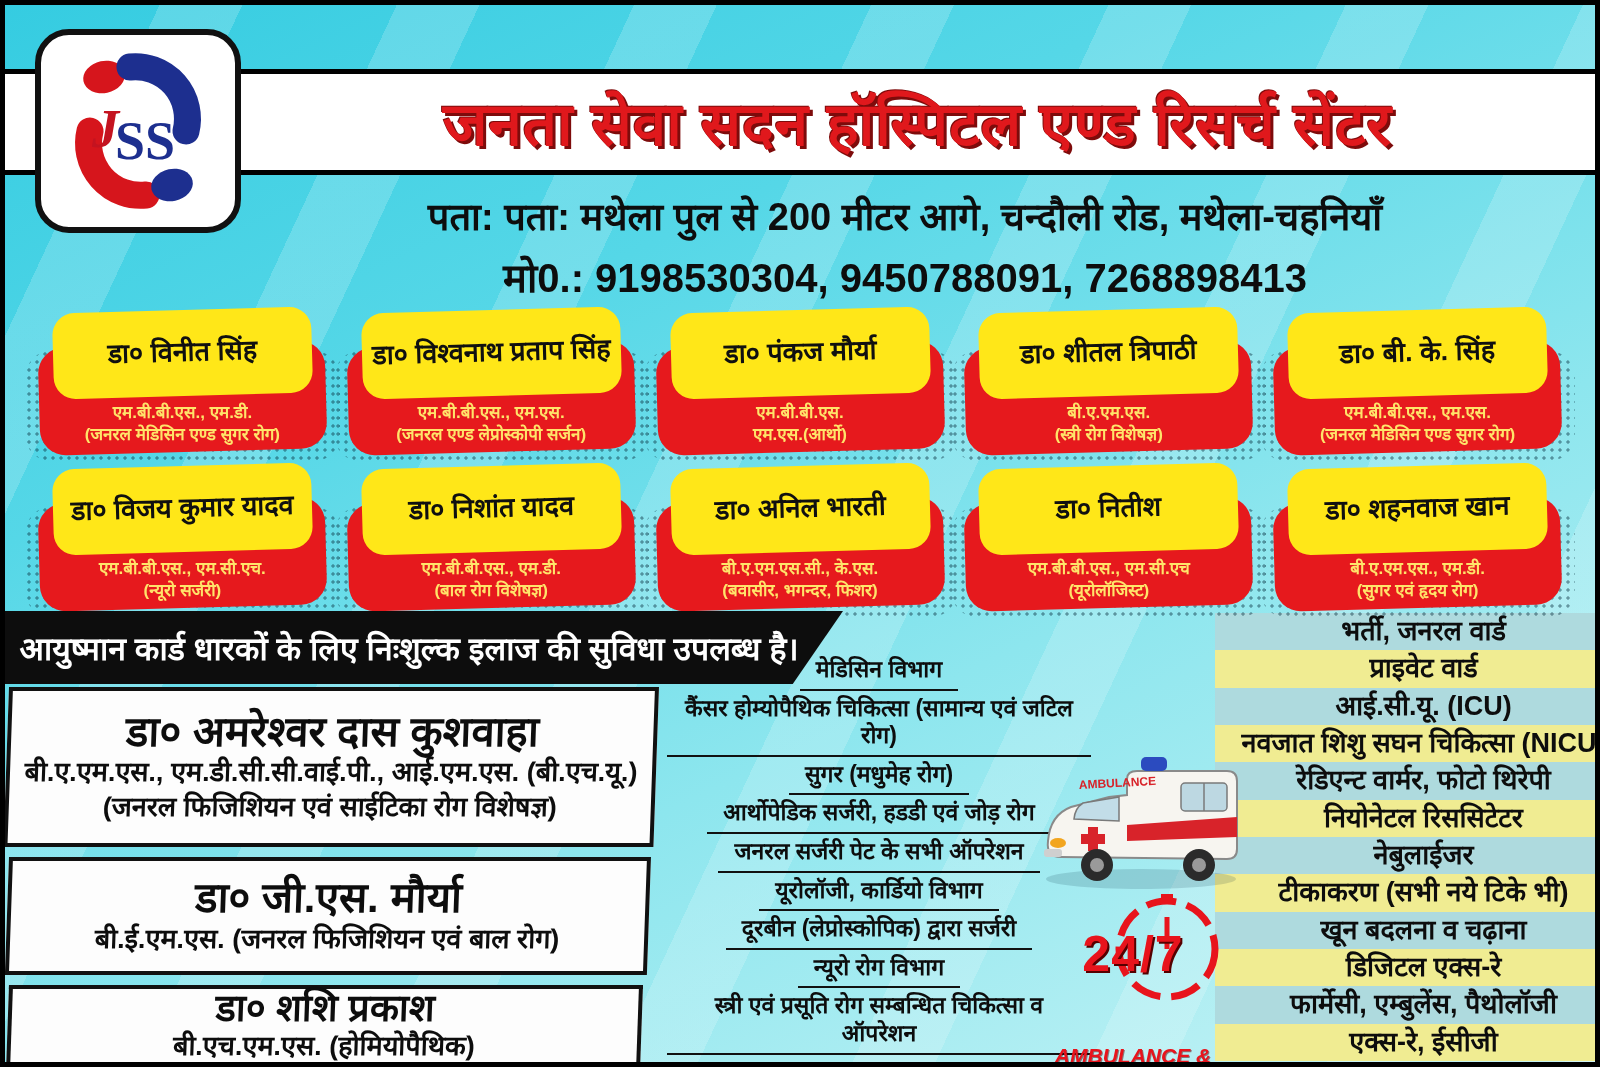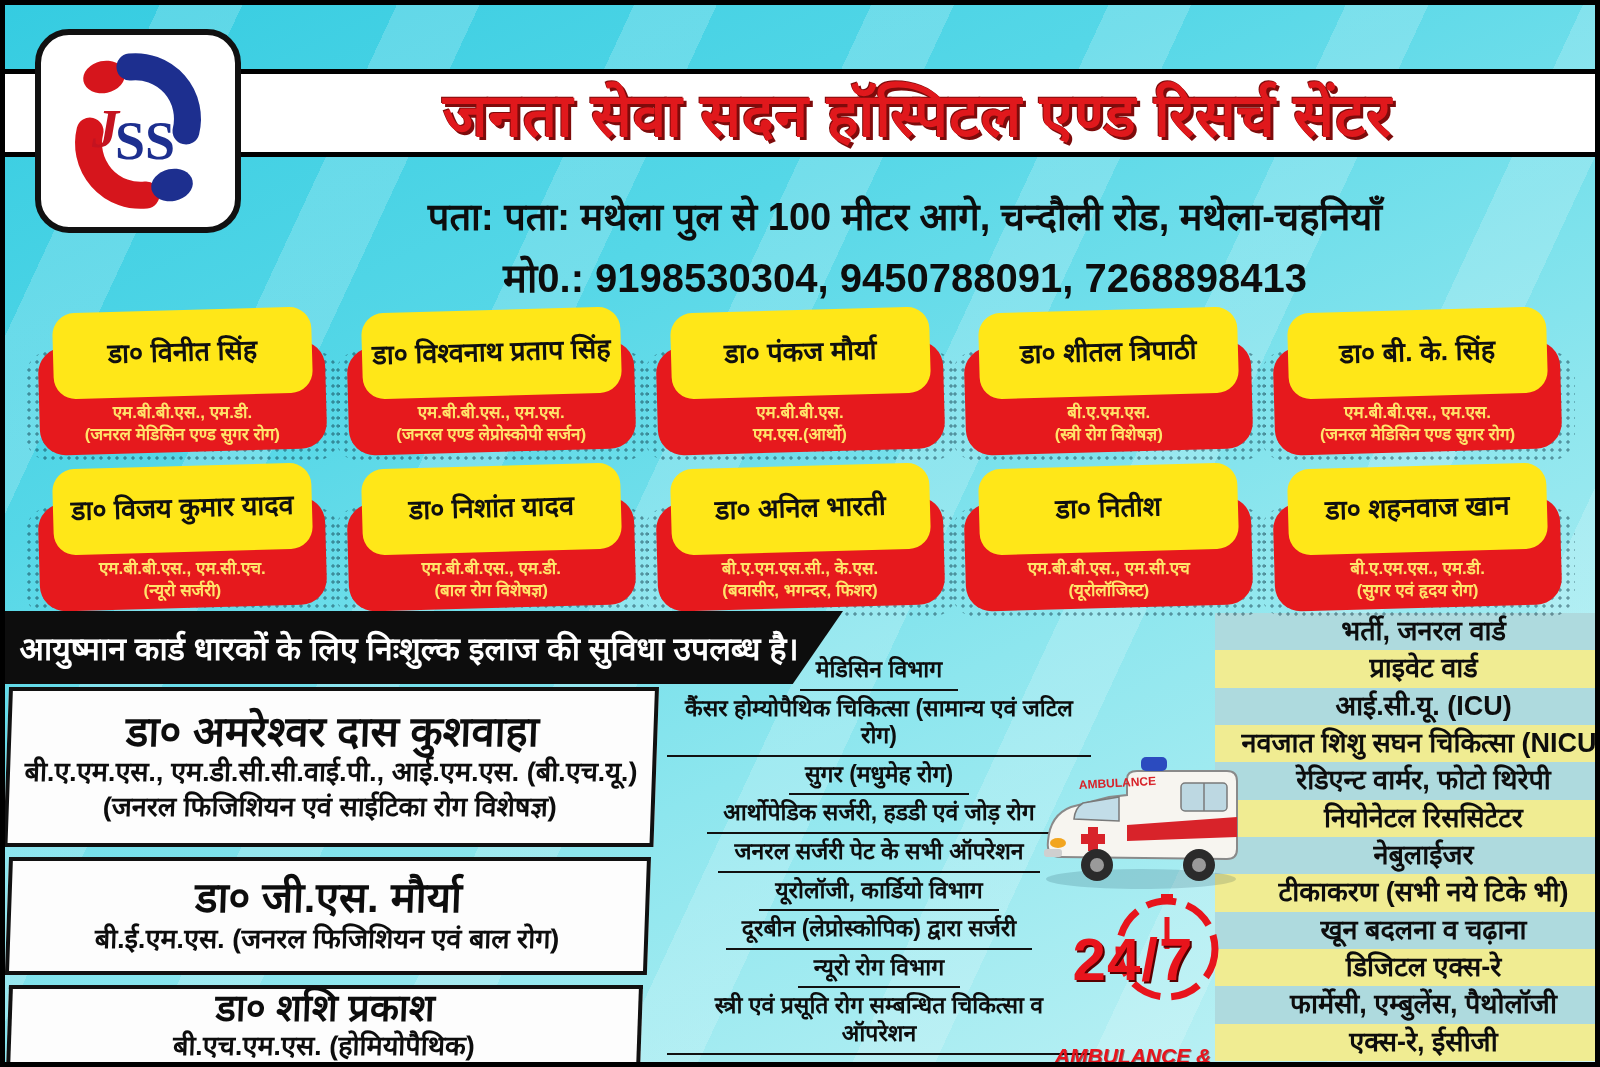--- a/index.html
+++ b/index.html
@@ -9,21 +9,21 @@
     border:5px solid #000;
     background:linear-gradient(155deg,#35cce1 0%,#55d7e7 30%,#8de6ee 62%,#c6f3f5 100%);
     font-family:"Liberation Sans","DejaVu Sans",sans-serif;
   }
   .poster::before{ 
     content:"";position:absolute;inset:0;pointer-events:none;
     background:repeating-linear-gradient(115deg,rgba(255,255,255,0) 0 140px,rgba(255,255,255,.18) 140px 215px);
   }
   
   .title-band{
-    position:absolute;left:0;right:0;top:64px;height:88px;background:#fff;
+    position:absolute;left:0;right:0;top:64px;height:106px;background:#fff;
     border-top:5px solid #000;border-bottom:5px solid #000;
     display:flex;align-items:center;justify-content:center;padding-left:235px;z-index:2;
   }
   .title{
     font-size:60px;font-weight:bold;color:#e0181c;white-space:nowrap;
     text-shadow:3px 3px 0 #7e0b0b,-1px -1px 0 #7e0b0b;
     letter-spacing:1px;
   }
   .logo-box{
     position:absolute;left:30px;top:24px;width:206px;height:204px;background:#fff;
@@ -77,21 +77,21 @@
   .fac{flex:1;display:flex;align-items:center;justify-content:center;
     font-size:27px;font-weight:bold;color:#0d0d0d;line-height:1;white-space:nowrap;}
   .fac:nth-child(odd){background:#aedade;}
   .fac:nth-child(even){background:#f0ec92;}
   
   .ambulance{position:absolute;left:1026px;top:740px;width:218px;height:168px;z-index:3;}
   .badge247{position:absolute;left:1032px;top:886px;width:192px;z-index:3;
     text-align:center;color:#e8141c;}
   .clockwrap{position:relative;height:108px;}
   .clockwrap svg{position:absolute;right:6px;top:0;}
-  .b247-num{position:absolute;left:0;top:34px;width:100%;font-size:60px;font-weight:900;
+  .b247-num{position:absolute;left:0;top:34px;width:100%;font-size:50px;font-weight:900;
     color:#e8141c;text-shadow:2px 2px 0 #550000;letter-spacing:1px;}
   .b247-line{font-size:21px;font-style:italic;font-weight:bold;line-height:1.2;
     text-shadow:1px 1px 0 rgba(85,0,0,.5);margin-top:44px;}
 </style>
 </head>
 <body>
 
 <div class="poster">
 
   <div class="title-band">
@@ -102,21 +102,21 @@
     <svg width="160" height="160" viewBox="0 0 160 160">
       <ellipse cx="46" cy="26" rx="21" ry="16" fill="#d6151c" transform="rotate(-12 46 26)"></ellipse>
       <path d="M72,16 A52,52 0 0 1 128,80" stroke="#1d2f8f" stroke-width="27" fill="none" stroke-linecap="round"></path>
       <path d="M88,144 A52,52 0 0 1 32,80" stroke="#d6151c" stroke-width="27" fill="none" stroke-linecap="round"></path>
       <ellipse cx="114" cy="134" rx="21" ry="16" fill="#1d2f8f" transform="rotate(-12 114 134)"></ellipse>
       <text x="34" y="96" font-size="54" font-weight="bold" font-style="italic" font-family="'Liberation Serif','DejaVu Serif',serif" fill="#c41320">J</text>
       <text x="57" y="108" font-size="54" font-weight="bold" font-family="'Liberation Serif','DejaVu Serif',serif" fill="#1d2f8f">SS</text>
     </svg>
   </div>
 
-  <div class="addr">पता: पता: मथेला पुल से 100 मीटर आगे, चन्दौली रोड, मथेला-चहनियाँ</div>
+  <div class="addr">पता: पता: मथेला पुल से 200 मीटर आगे, चन्दौली रोड, मथेला-चहनियाँ</div>
   <div class="phone">मो0.: 9198530304, 9450788091, 7268898413</div>
 
   <div class="grid">
 
       <div class="card">
         <div class="dots"></div>
         <div class="red"></div>
         <div class="plate">डा० विनीत सिंह</div>
         <div class="quals">
           <div>एम.बी.बी.एस., एम.डी.</div>

